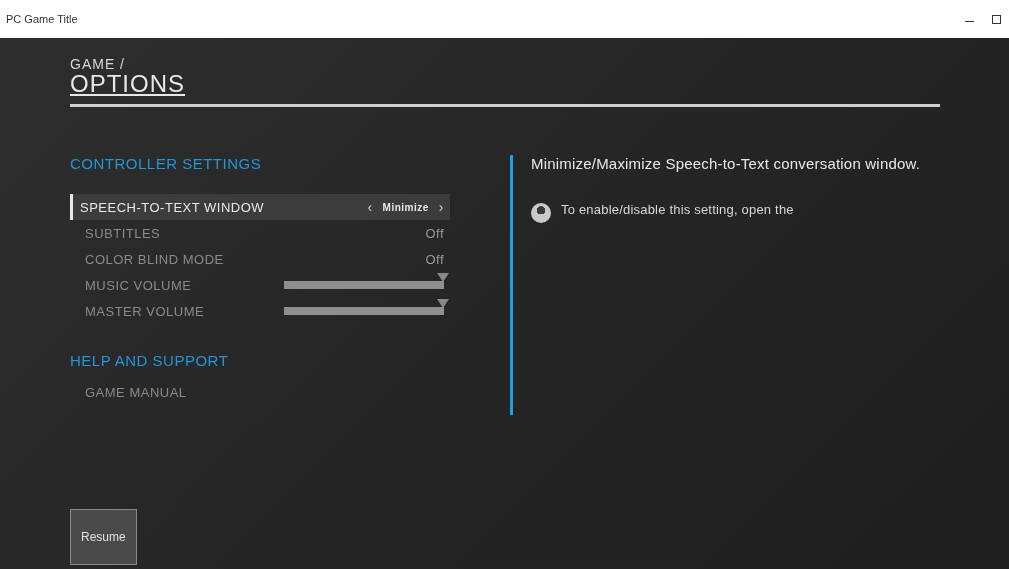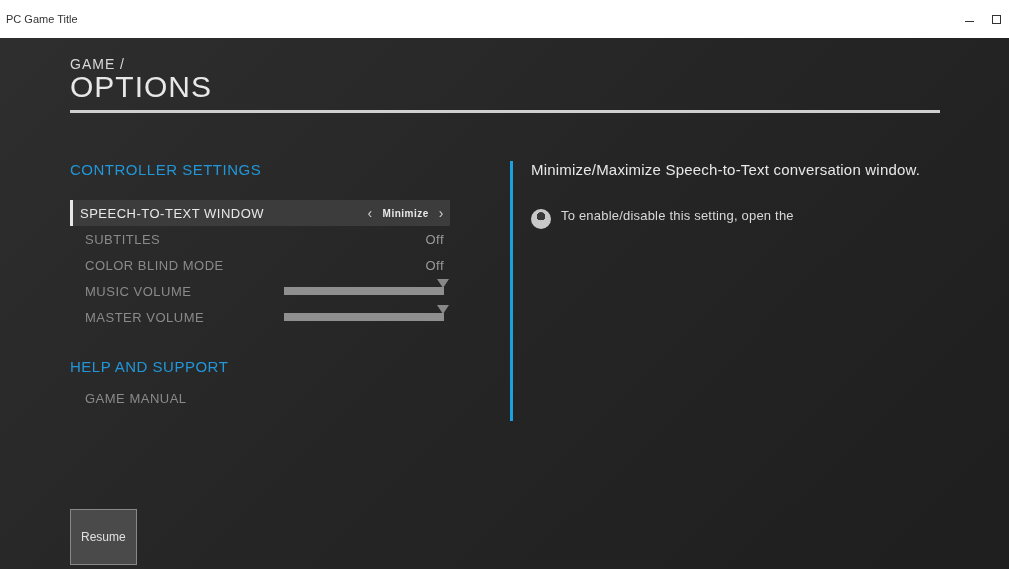--- a/index.html
+++ b/index.html
@@ -48,25 +48,26 @@
       top: 18px;
       right: 57px;
     }
     .breadcrumb {
       font-size: 14px;
       color: #d8d8d8;
       letter-spacing: 1px;
       font-weight: 300;
     }
     .page-title {
-      font-size: 30px;
+      font-size: 24px;
       font-weight: 300;
       color: #e8e8e8;
       letter-spacing: 1px;
       margin-top: -2px;
+      text-decoration: underline;
     }
     .hr {
       height: 3px;
       background: #cfcfcf;
       margin-top: 6px;
       width: 870px;
     }
     .columns {
       display: flex;
       margin-top: 48px;

